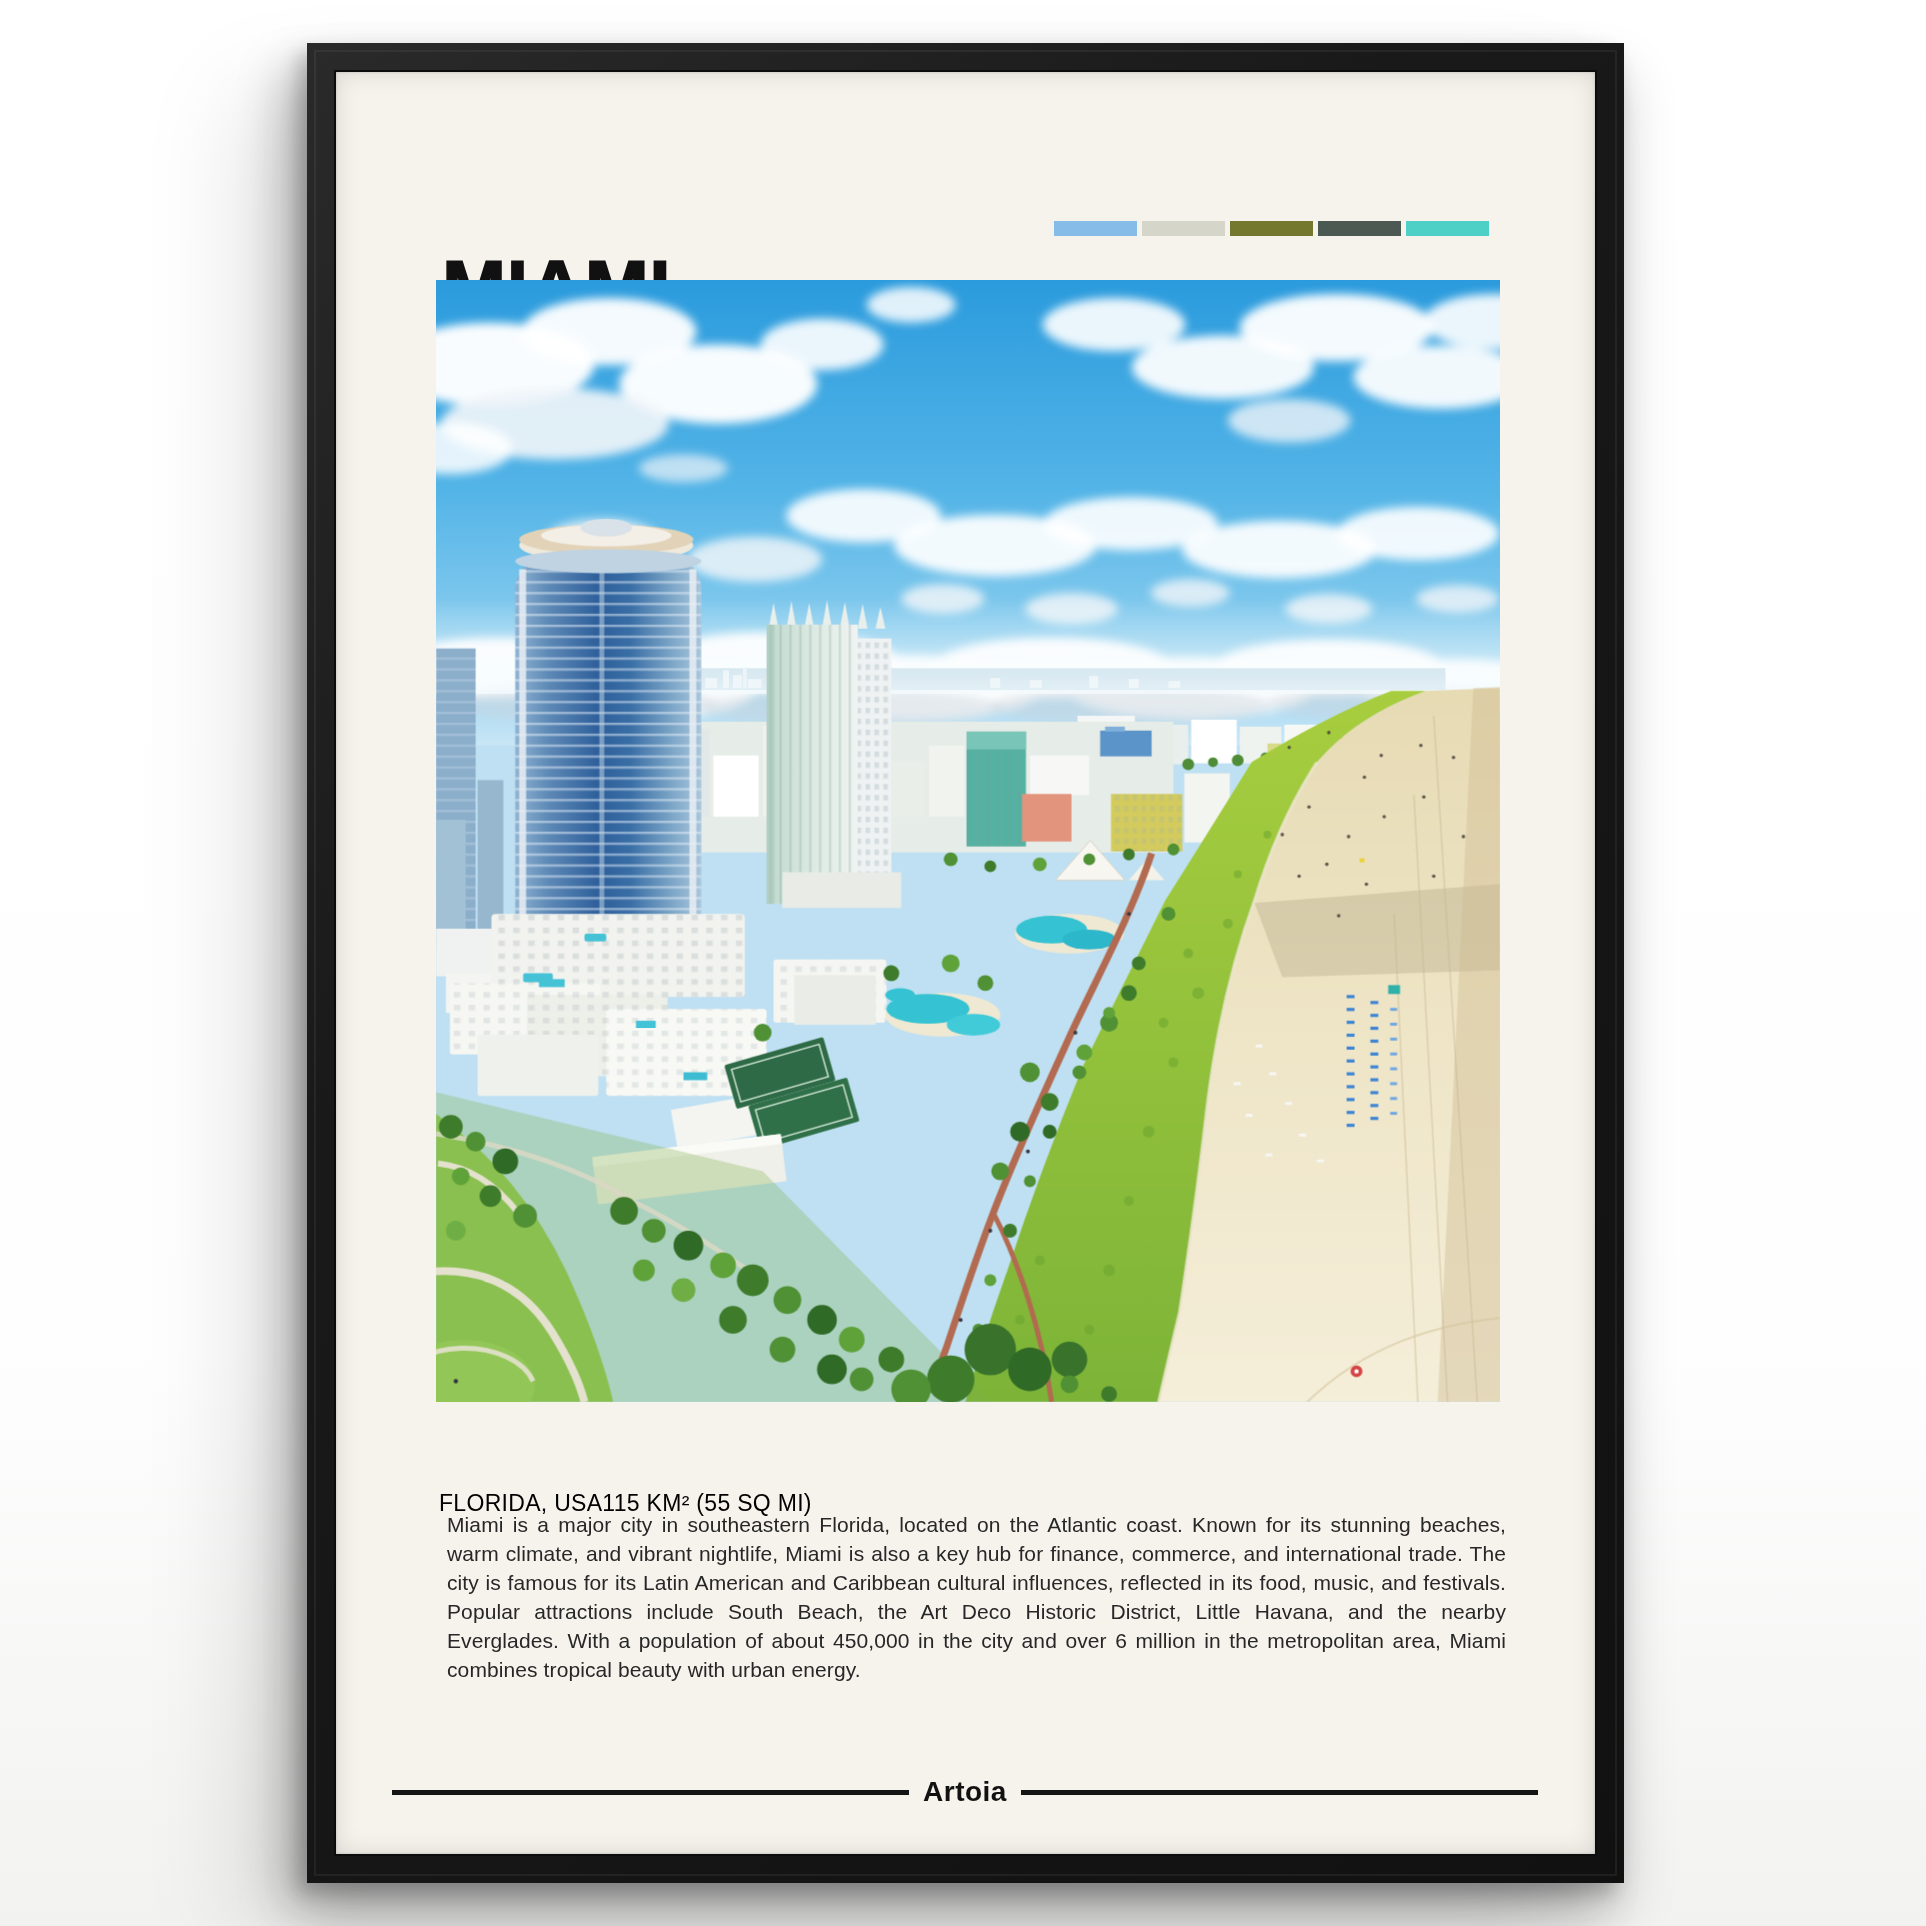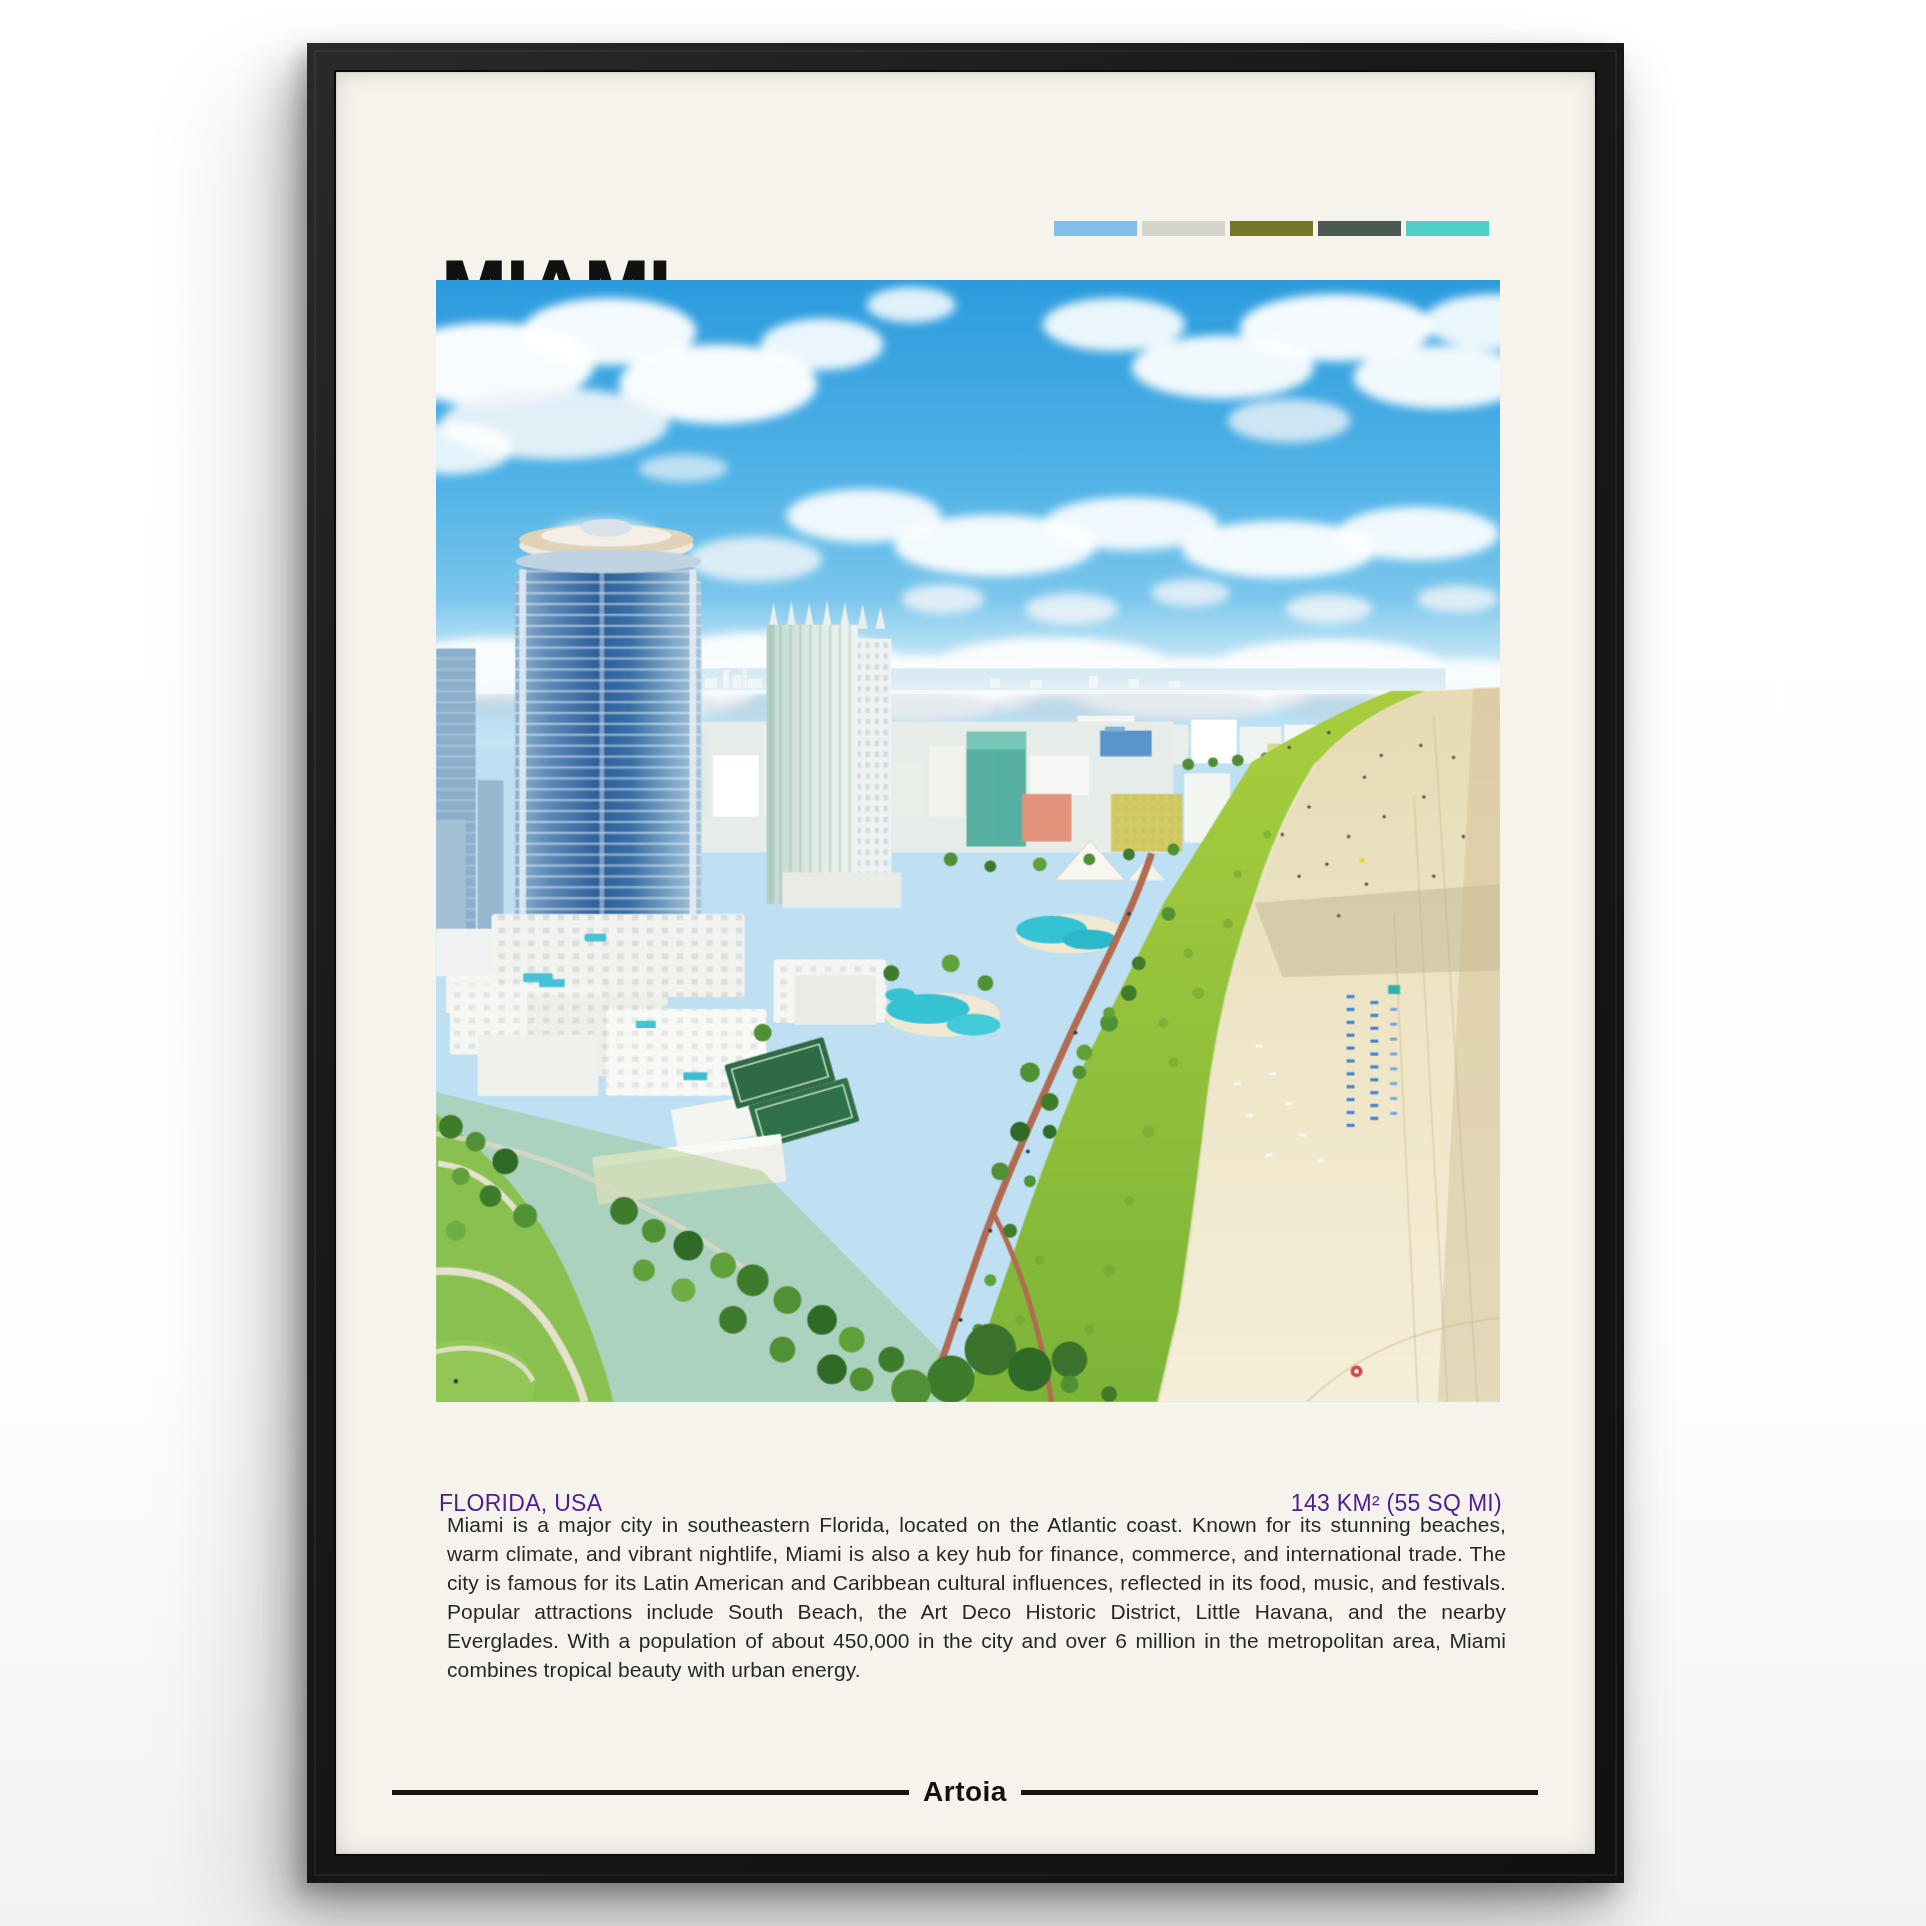--- a/index.html
+++ b/index.html
@@ -15,22 +15,22 @@
                     0 30px 50px rgba(0,0,0,0.18);}
   .frame::before{content:"";position:absolute;inset:7px;border:2px solid rgba(255,255,255,0.06);pointer-events:none;}
   .poster{position:relative;width:100%;height:100%;background:#f6f3ed;
           box-shadow:0 0 0 2px #0c0c0c, inset 0 0 24px rgba(0,0,0,0.12), inset 0 0 3px rgba(0,0,0,0.18);}
   .title{position:absolute;left:106px;top:178px;margin:0;font-size:77px;line-height:77px;
          font-weight:bold;color:#111;-webkit-text-stroke:1.6px #111;letter-spacing:0.5px;}
   .swatches{position:absolute;top:149px;right:106px;display:flex;gap:5px;}
   .swatch{width:83px;height:15px;display:block;}
   .photo{position:absolute;left:100px;top:208px;width:1064px;height:1122px;overflow:hidden;background:#bfe0f2;}
   .photo svg{display:block;width:100%;height:100%;}
-  .meta{position:absolute;left:103px;right:93px;top:1418px;display:flex;justify-content:space-between;
-        font-size:23px;color:#4c1d95;letter-spacing:0.3px;}
+  .meta{position:absolute;left:103px;right:93px;top:1418px;display:flex;
+        font-size:23px;color:#000000;letter-spacing:0.3px;}
   .desc{position:absolute;left:107px;width:1059px;top:1434px;margin:4px;
         font-size:21px;line-height:29px;text-align:justify;color:#272727;letter-spacing:0.1px;}
   .footer{position:absolute;left:56px;width:1146px;top:1703px;height:34px;display:flex;align-items:center;}
   .rule{flex:1;height:5px;background:#141414;}
   .brand{margin:18px 14px;font-size:28px;font-weight:bold;color:#111;letter-spacing:0.5px;}
 </style>
 </head>
 <body>
 
 <div class="scene">
@@ -483,21 +483,21 @@
                 <circle cx="700" cy="580" r="6" fill="#3E7C2C"></circle>
                 <circle cx="745" cy="575" r="6" fill="#4F9134"></circle>
             </g>
             <circle cx="20" cy="1112" r="2.2" fill="#333344"></circle>
           </g>
         </svg>
       </div>
 
       <div class="meta">
         <span>FLORIDA, USA</span>
-        <span>143 KM² (55 SQ MI)</span>
+        <span>115 KM² (55 SQ MI)</span>
       </div>
 
       <p class="desc">Miami is a major city in southeastern Florida, located on the Atlantic coast. Known for its stunning beaches, warm climate, and vibrant nightlife, Miami is also a key hub for finance, commerce, and international trade. The city is famous for its Latin American and Caribbean cultural influences, reflected in its food, music, and festivals. Popular attractions include South Beach, the Art Deco Historic District, Little Havana, and the nearby Everglades. With a population of about 450,000 in the city and over 6 million in the metropolitan area, Miami combines tropical beauty with urban energy.</p>
 
       <div class="footer">
         <span class="rule"></span>
         <span class="brand">Artoia</span>
         <span class="rule"></span>
       </div>
 

